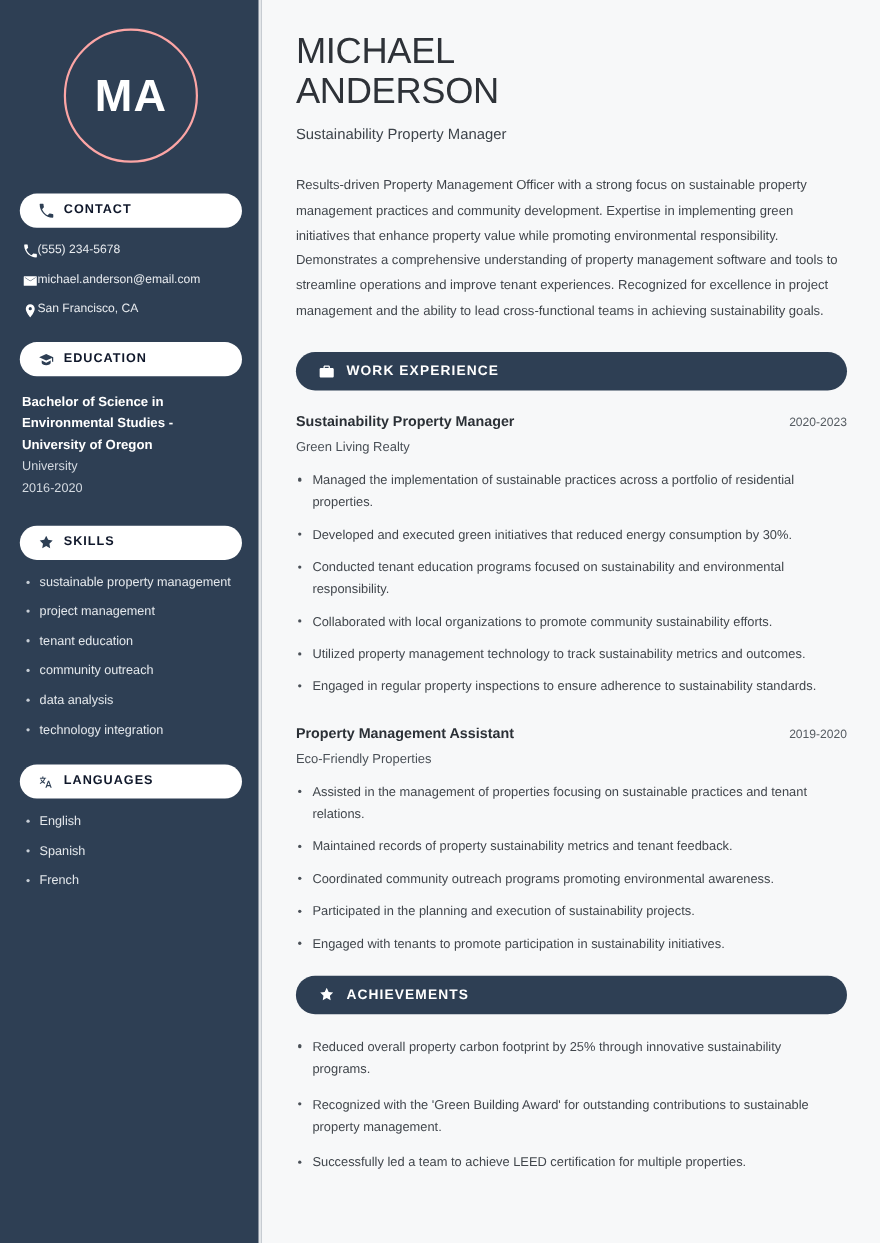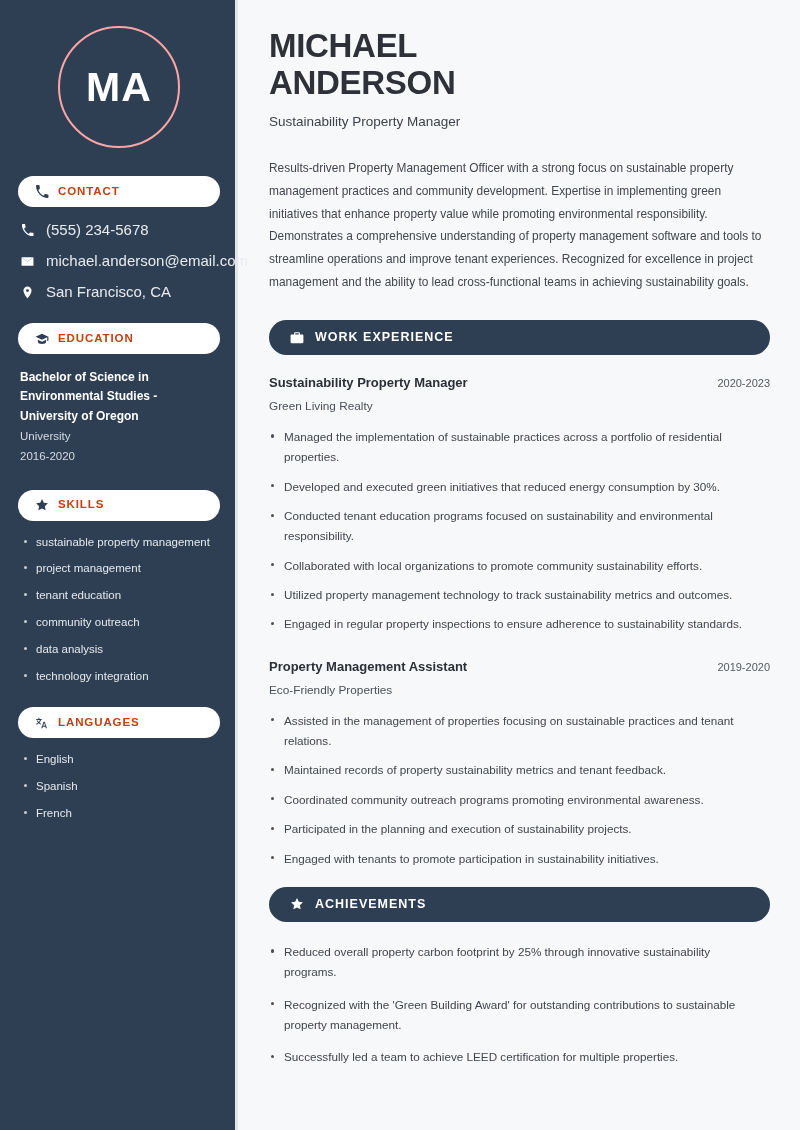--- a/index.html
+++ b/index.html
@@ -57,21 +57,21 @@
     align-items: center;
     justify-content: center;
     font-size: 41px;
     font-weight: 700;
     letter-spacing: 1px;
     color: #ffffff;
   }
 
   .pill {
     background: #ffffff;
-    color: #c2410c;
+    color: #0f172a;
     border-radius: 999px;
     height: 31px;
     display: flex;
     align-items: center;
     gap: 9px;
     padding: 0 16px;
     margin-top: 2px;
     margin-bottom: 14px;
   }
   .pill .pill-icon {
@@ -88,23 +88,23 @@
     font-weight: 700;
     letter-spacing: 0.9px;
     text-transform: uppercase;
     line-height: 1;
   }
 
   .contact-list { margin: 0 0 22px 0; padding: 0 0 0 2px; }
   .contact-row {
     display: flex;
     align-items: center;
-    gap: 12px;
+    gap: 0;
     margin-bottom: 13px;
-    font-size: 15px;
+    font-size: 11px;
     color: #e8ebef;
     line-height: 1.2;
   }
   .contact-row .c-icon {
     width: 14px; height: 14px; flex: 0 0 14px;
     display: flex; align-items: center; justify-content: center;
   }
   .contact-row .c-icon svg { width: 13px; height: 13px; fill: #ffffff; display: block; }
 
   .edu-block { padding-left: 2px; margin-bottom: 24px; }
@@ -145,21 +145,21 @@
 
   
   .main {
     flex: 1;
     padding: 28px 30px 0 31px;
     min-width: 0;
   }
 
   .name {
     font-size: 33px;
-    font-weight: 700;
+    font-weight: 400;
     line-height: 1.12;
     letter-spacing: -0.3px;
     color: #2e3238;
     text-transform: uppercase;
     max-width: 330px;
   }
   .role {
     font-size: 13.5px;
     color: #3d434a;
     margin-top: 12px;

